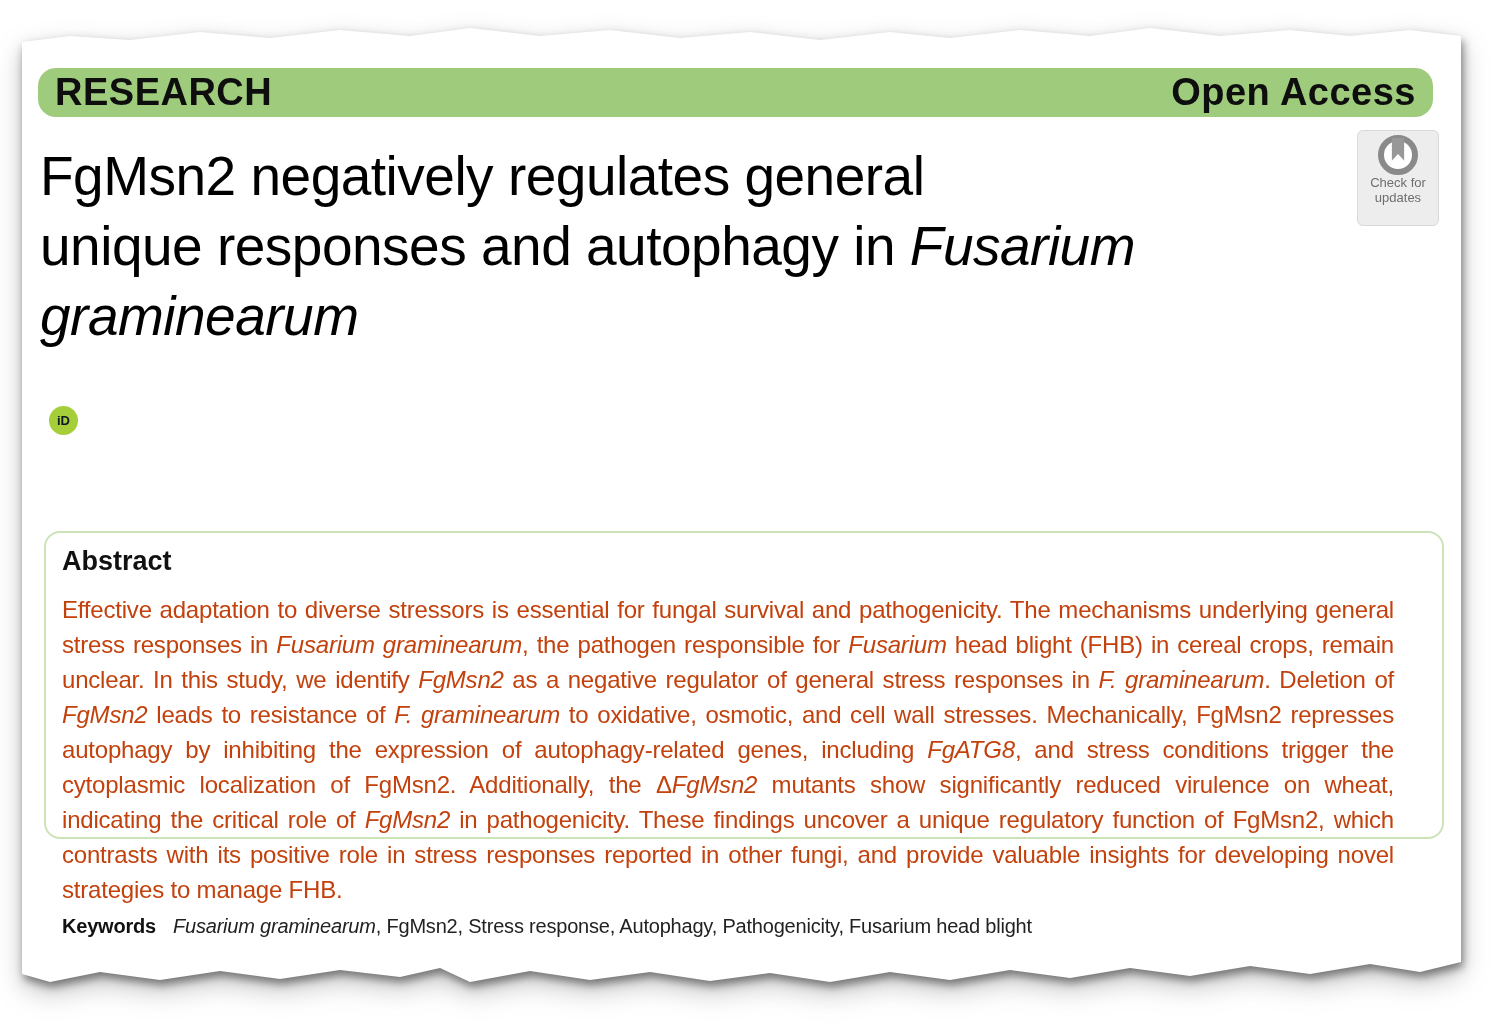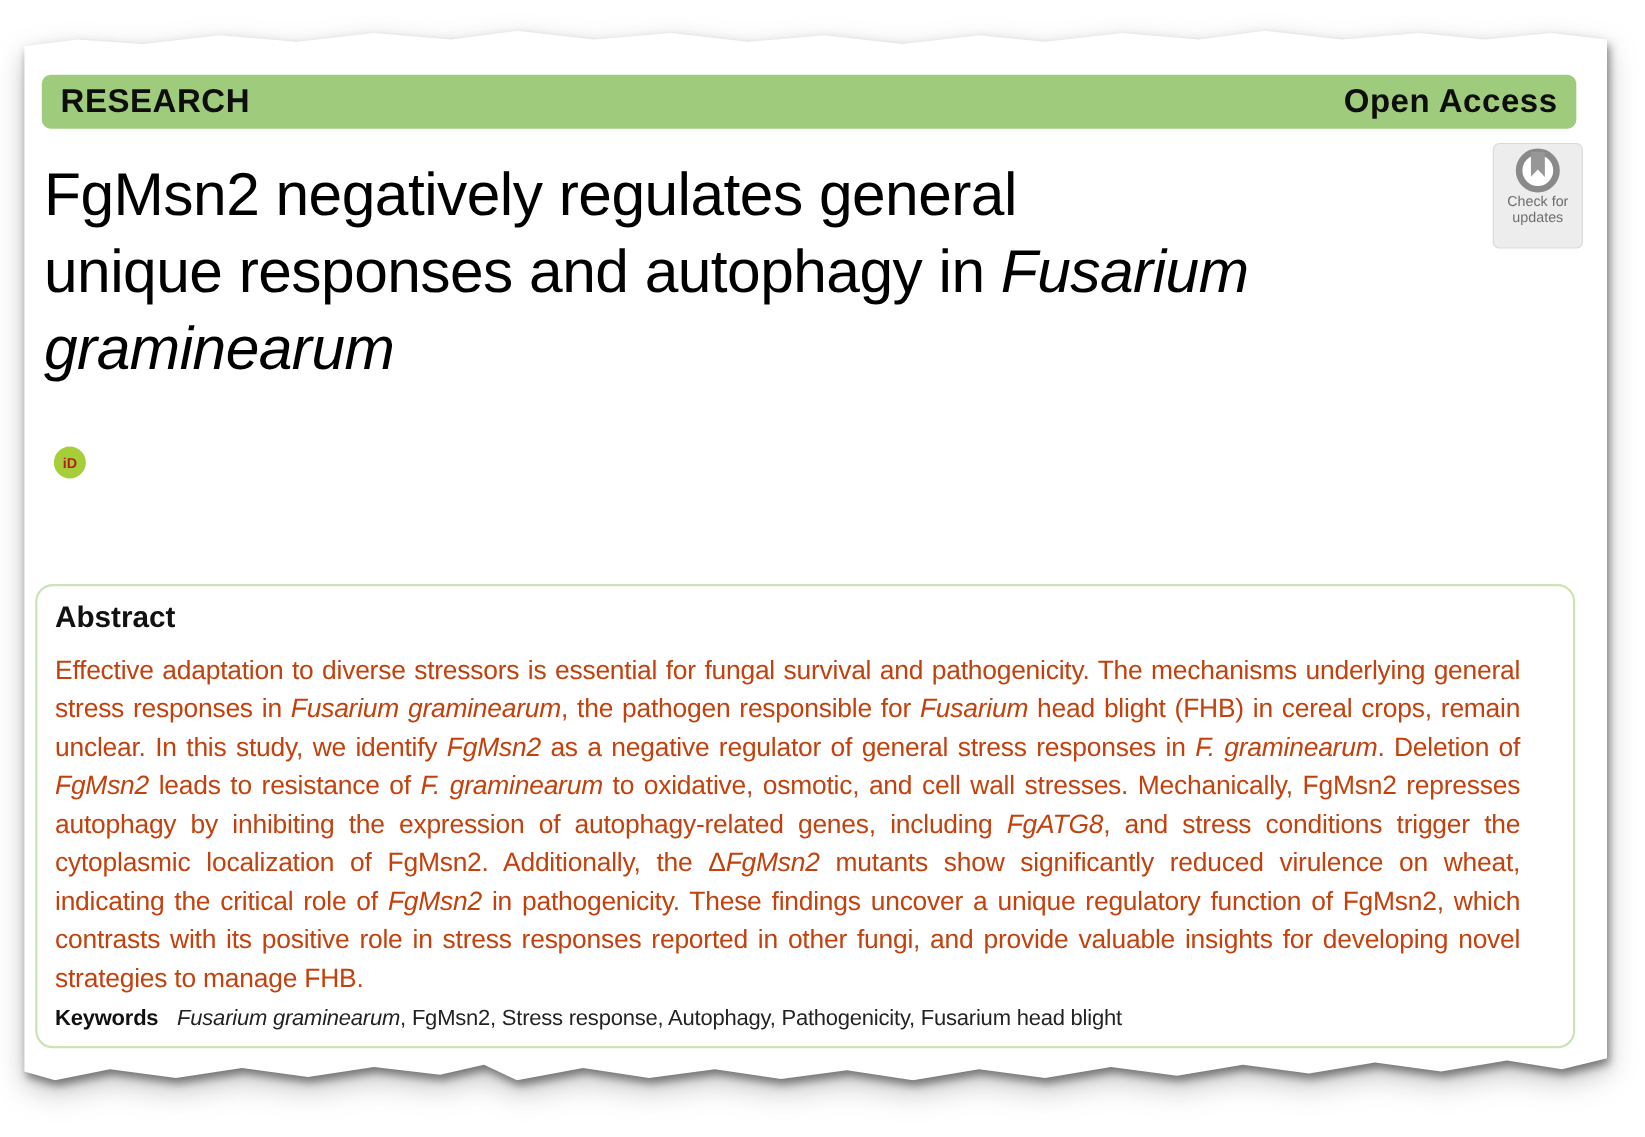--- a/index.html
+++ b/index.html
@@ -18,43 +18,43 @@
     filter:drop-shadow(2px 5px 4px rgba(45,45,45,0.55)) drop-shadow(0 9px 12px rgba(90,90,90,0.35));}
   .sheet{position:absolute;inset:0;background:#ffffff;
     clip-path:polygon(22px 42px,70px 36px,130px 40px,200px 32px,270px 38px,340px 30px,410px 36px,
       470px 28px,540px 36px,610px 30px,680px 38px,750px 32px,820px 40px,890px 32px,950px 38px,
       1020px 30px,1090px 36px,1150px 28px,1220px 36px,1290px 30px,1350px 36px,1410px 30px,1461px 36px,
       1461px 962px,1420px 972px,1370px 964px,1310px 974px,1250px 966px,1190px 976px,1130px 968px,
       1070px 978px,1010px 970px,950px 980px,890px 972px,830px 982px,770px 973px,710px 981px,
       650px 972px,590px 980px,530px 971px,470px 982px,440px 968px,400px 977px,340px 970px,
       280px 979px,220px 971px,160px 980px,100px 972px,50px 982px,22px 974px);}
   .banner{position:absolute;left:38px;top:68px;width:1395px;height:49px;
-    background:var(--banner-green);border-radius:8px;
+    background:var(--banner-green);border-radius:18px;
     display:flex;justify-content:space-between;align-items:center;padding:0 17px;
-    font-weight:bold;font-size:30px;letter-spacing:0.5px;color:#0e0e0e;}
+    font-weight:bold;font-size:38px;letter-spacing:0.5px;color:#0e0e0e;}
   .check-badge{position:absolute;left:1357px;top:130px;width:82px;height:96px;
     background:var(--badge-bg);border:1px solid var(--badge-border);border-radius:6px;
     text-align:center;cursor:pointer;}
   .cm-logo{position:relative;width:40px;height:40px;margin:4px auto 1px;
     border:6px solid #8a8a8a;border-radius:50%;background:#fff;}
   .cm-bookmark{position:absolute;left:50%;top:-3px;transform:translateX(-50%);
     width:13px;height:23px;background:#979797;
     clip-path:polygon(0 0,100% 0,100% 100%,50% 70%,0 100%);}
   .check-badge .label{font-size:13px;line-height:1.12;color:var(--badge-text);}
   .title{position:absolute;left:40px;top:141px;width:1345px;
     font-size:55px;line-height:70px;letter-spacing:-0.5px;color:#000000;}
   .authors{position:absolute;left:40px;top:400px;font-size:29px;color:#232323;
     display:flex;align-items:flex-start;}
   .seg-italic{font-style:italic;}
   .seg-sup{font-size:58%;position:relative;top:-0.55em;}
   .orcid{display:inline-block;width:29px;height:29px;border-radius:50%;
-    background:var(--orcid-green);color:#b91c1c;font-weight:bold;font-size:13px;
+    background:var(--orcid-green);color:#0f172a;font-weight:bold;font-size:13px;
     line-height:29px;text-align:center;margin-left:9px;margin-top:6px;cursor:pointer;
     font-style:normal;}
-  .abstract-box{position:absolute;left:32px;top:531px;width:1400px;height:422px;
+  .abstract-box{position:absolute;left:44px;top:531px;width:1400px;height:308px;
     border:2px solid var(--abstract-border);border-radius:16px;padding:13px 16px 4px 16px;}
   .abstract-heading{font-size:27px;font-weight:bold;color:#111;margin-bottom:15px;}
   .abstract-body{width:1332px;font-size:24px;line-height:35px;letter-spacing:-0.2px;
     text-align:justify;color:#c2410c;-webkit-hyphens:auto;hyphens:auto;}
   .keywords{margin-top:8px;font-size:20px;letter-spacing:-0.2px;color:#222;}
   .keywords .kw-label{font-weight:bold;color:#111;margin-right:17px;}
 </style>
 </head>
 <body>
 

